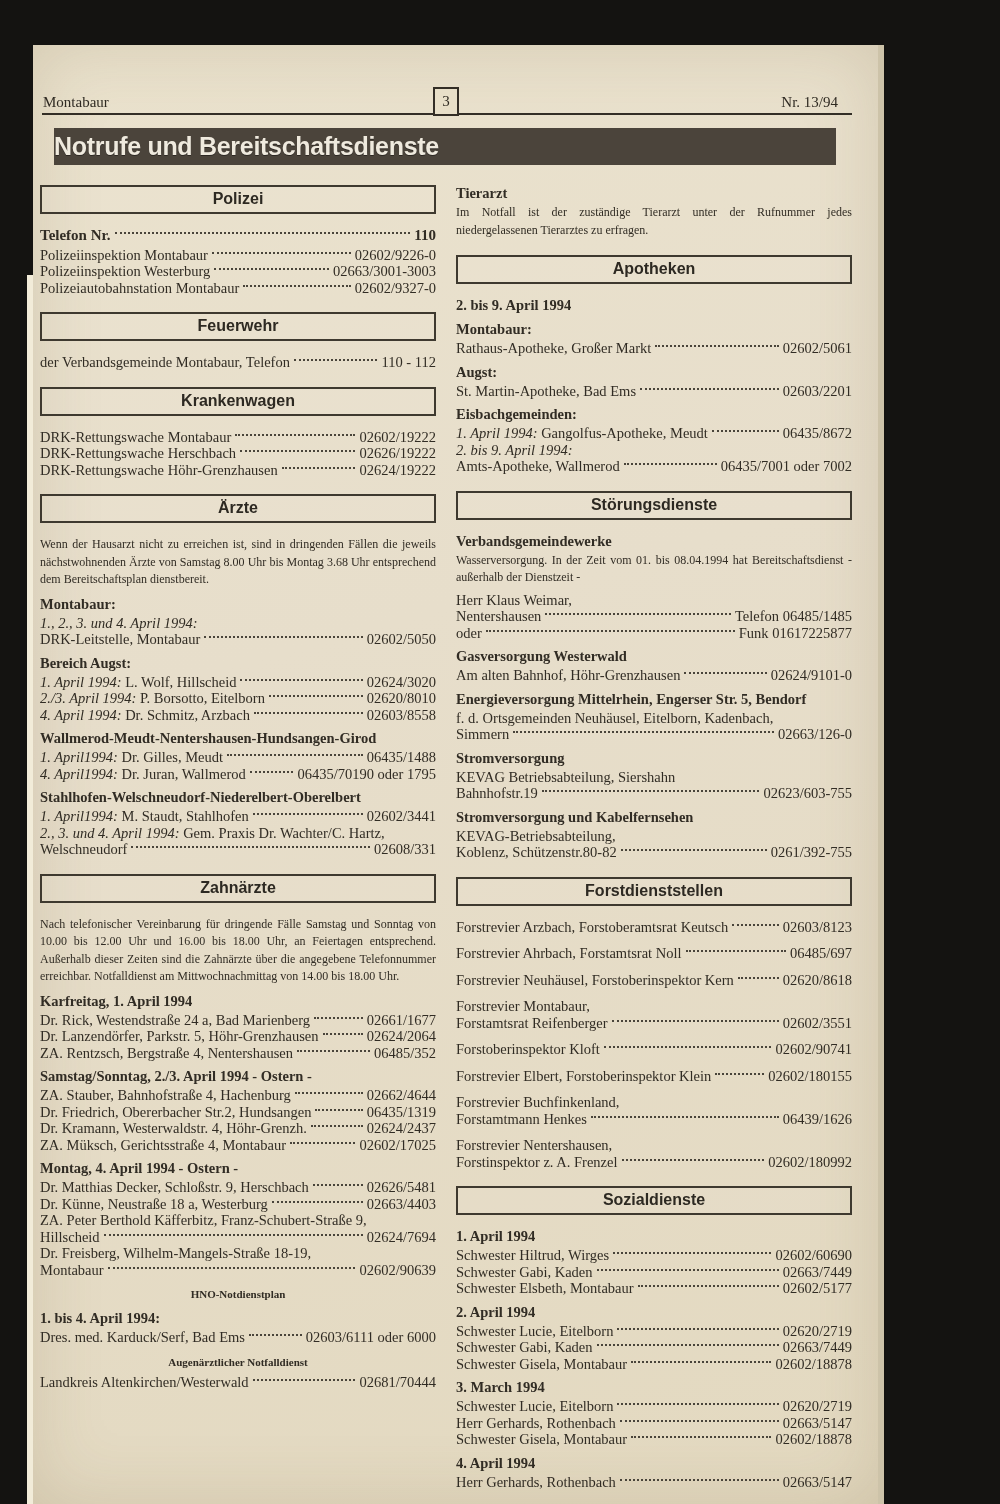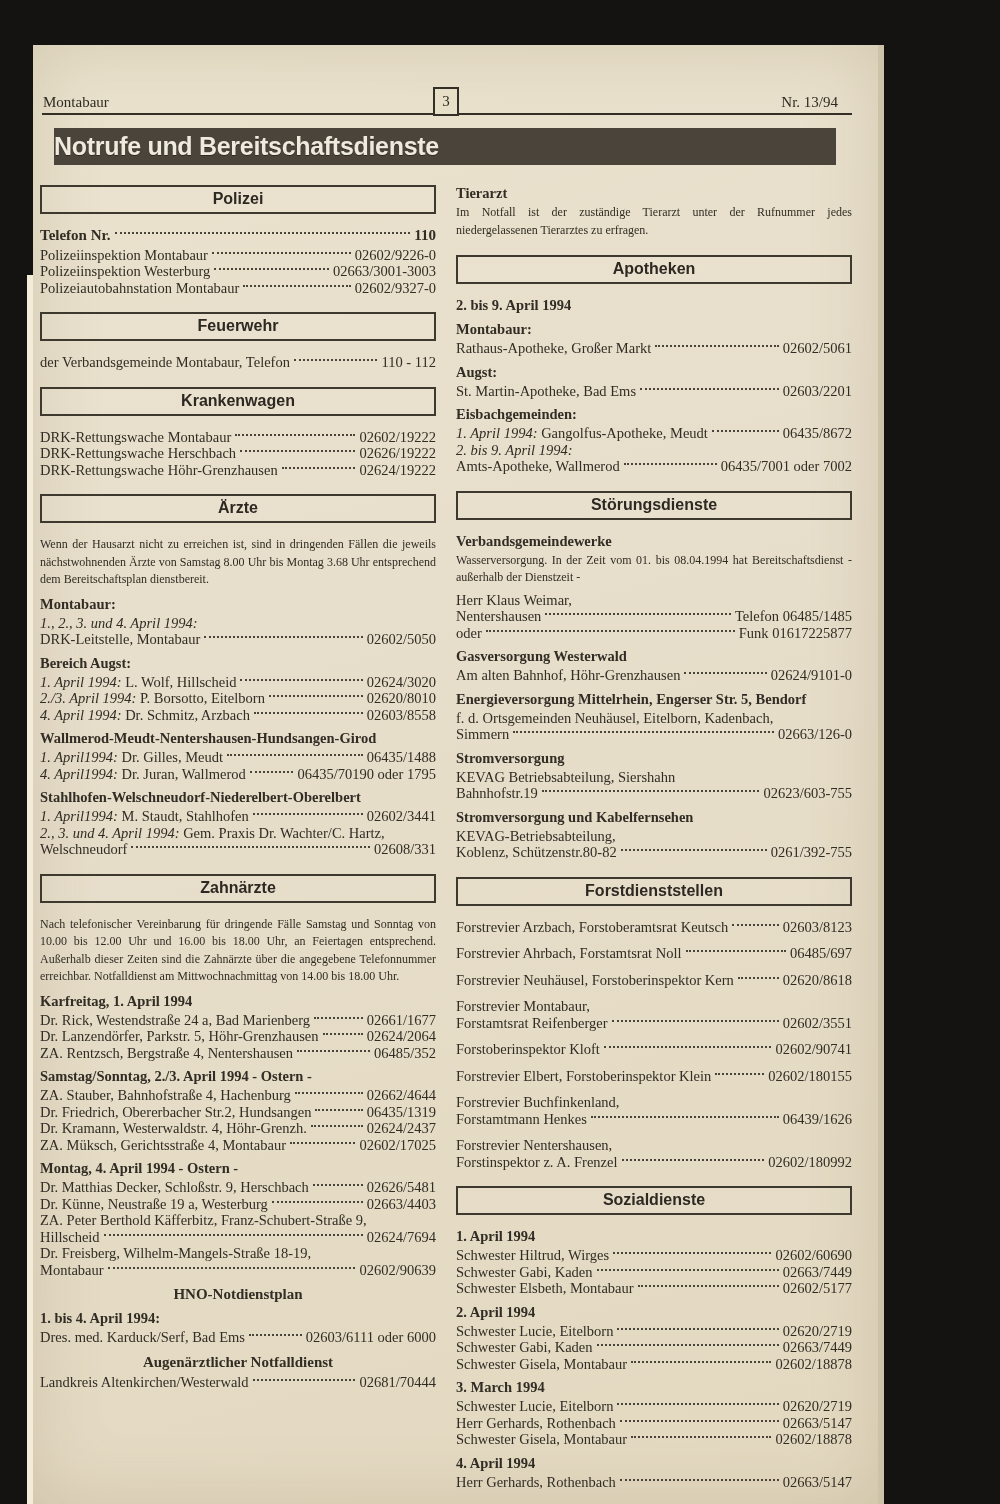--- a/index.html
+++ b/index.html
@@ -51,21 +51,21 @@
   .box-head{
     border:2px solid #3e392f;
     padding:3px 0 4px;margin:0 0 13px;
     text-align:center;
     font-family:"Liberation Sans","DejaVu Sans",sans-serif;
     font-weight:bold;font-size:16px;color:#2d2922;
     background:rgba(255,255,255,.05);
   }
   .blk-p{font-size:12px;line-height:17.5px;text-align:justify;margin:0 0 5px;}
   .blk-h{font-size:14.5px;line-height:17px;font-weight:bold;margin:7px 0 2px;white-space:nowrap;}
-  .blk-hc{font-size:15px;line-height:17px;font-weight:bold;margin:8px 0 3px;text-align:center;}
+  .blk-hc{font-size:11px;line-height:17px;font-weight:bold;margin:8px 0 3px;text-align:center;}
   .blk-line{font-size:14.5px;line-height:16.5px;white-space:nowrap;}
   .section > .blk-h:first-child{margin-top:0;}
   .entry{display:flex;align-items:center;font-size:14.5px;line-height:16.5px;white-space:nowrap;}
   .entry .lbl{flex:0 1 auto;}
   .entry .leader{flex:1 1 10px;min-width:8px;border-bottom:2px dotted #49443a;margin:0 4px;transform:translateY(-2px);}
   .entry .val{flex:0 0 auto;}
   .entry.bold{font-weight:bold;font-size:15px;margin:2px 0 3px;}
   .date-prefix{font-style:italic;}
   
   .spread .entry{margin-top:10px;}
@@ -228,21 +228,21 @@
             <span class="leader"></span>
             <span class="val">02602/17025</span>
           </div>
           <div class="blk-h">Montag, 4. April 1994 - Ostern -</div>
           <div class="entry">
             <span class="lbl">Dr. Matthias Decker, Schloßstr. 9, Herschbach</span>
             <span class="leader"></span>
             <span class="val">02626/5481</span>
           </div>
           <div class="entry">
-            <span class="lbl">Dr. Künne, Neustraße 19 a, Westerburg</span>
+            <span class="lbl">Dr. Künne, Neustraße 18 a, Westerburg</span>
             <span class="leader"></span>
             <span class="val">02663/4403</span>
           </div>
           <div class="blk-line">ZA. Peter Berthold Käfferbitz, Franz-Schubert-Straße 9,</div>
           <div class="entry">
             <span class="lbl">Hillscheid</span>
             <span class="leader"></span>
             <span class="val">02624/7694</span>
           </div>
           <div class="blk-line">Dr. Freisberg, Wilhelm-Mangels-Straße 18-19,</div>

